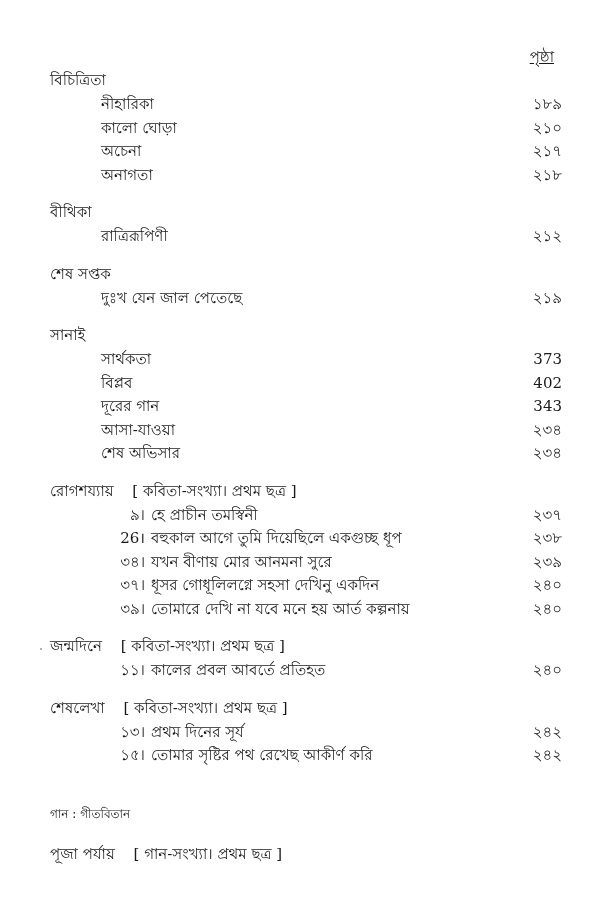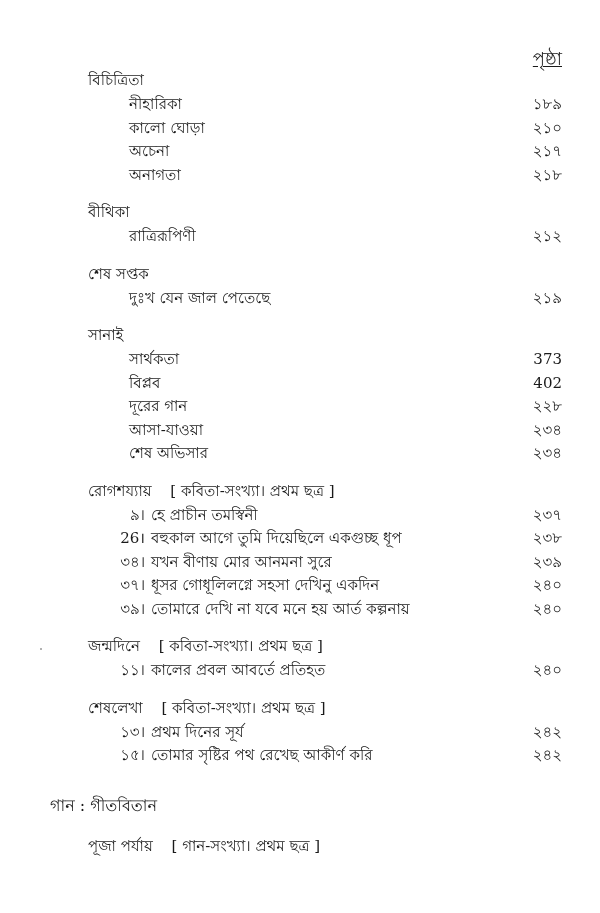--- a/index.html
+++ b/index.html
@@ -12,75 +12,75 @@
       height: 913px;
       position: relative;
       overflow: hidden;
       font-family: "DejaVu Serif", "Liberation Serif", serif;
       color: #1a1a1a;
       font-size: 15px;
     }
     .page-label {
       position: absolute;
       top: 45px;
-      right: 38px;
-      font-size: 18px;
+      right: 46px;
+      font-size: 15px;
       text-decoration: underline;
     }
     .content {
       position: absolute;
       left: 0;
       top: 68px;
       width: 600px;
     }
     .section {
       margin-bottom: 13px;
     }
     .section-heading {
-      padding-left: 88px;
+      padding-left: 50px;
       height: 25px;
       line-height: 25px;
       white-space: nowrap;
     }
     .section-heading .bracket-note {
       margin-left: 14px;
       margin-top: 28px;
     }
     .row {
       position: relative;
       height: 23.5px;
       line-height: 23.5px;
       white-space: nowrap;
     }
     .row .title {
       position: absolute;
-      left: 129px;
+      left: 101px;
       text-align: right;
     }
     .row .num {
       position: absolute;
       right: 455px;
       text-align: right;
     }
     .row .num-title {
       position: absolute;
       left: 151px;
     }
     .row .page {
       position: absolute;
       right: 38px;
       text-align: center;
     }
     .major-heading {
       padding-left: 50px;
       height: 28px;
       line-height: 28px;
-      margin-top: 24px;
+      margin-top: 32px;
       margin-bottom: 14px;
-      font-size: 16px;
+      font-size: 12px;
     }
     .stray-mark {
       position: absolute;
       left: 40px;
       top: 648px;
       width: 2px;
       height: 2px;
       background: #999;
       border-radius: 1px;
     }
@@ -142,21 +142,21 @@
     <div class="row">
       <span class="title">সার্থকতা</span>
       <span class="page">373</span>
     </div>
     <div class="row">
       <span class="title">বিপ্লব</span>
       <span class="page">402</span>
     </div>
     <div class="row">
       <span class="title">দূরের গান</span>
-      <span class="page">২২৮</span>
+      <span class="page">343</span>
     </div>
     <div class="row">
       <span class="title">আসা-যাওয়া</span>
       <span class="page">২৩৪</span>
     </div>
     <div class="row">
       <span class="title">শেষ অভিসার</span>
       <span class="page">২৩৪</span>
     </div>
   </div>

